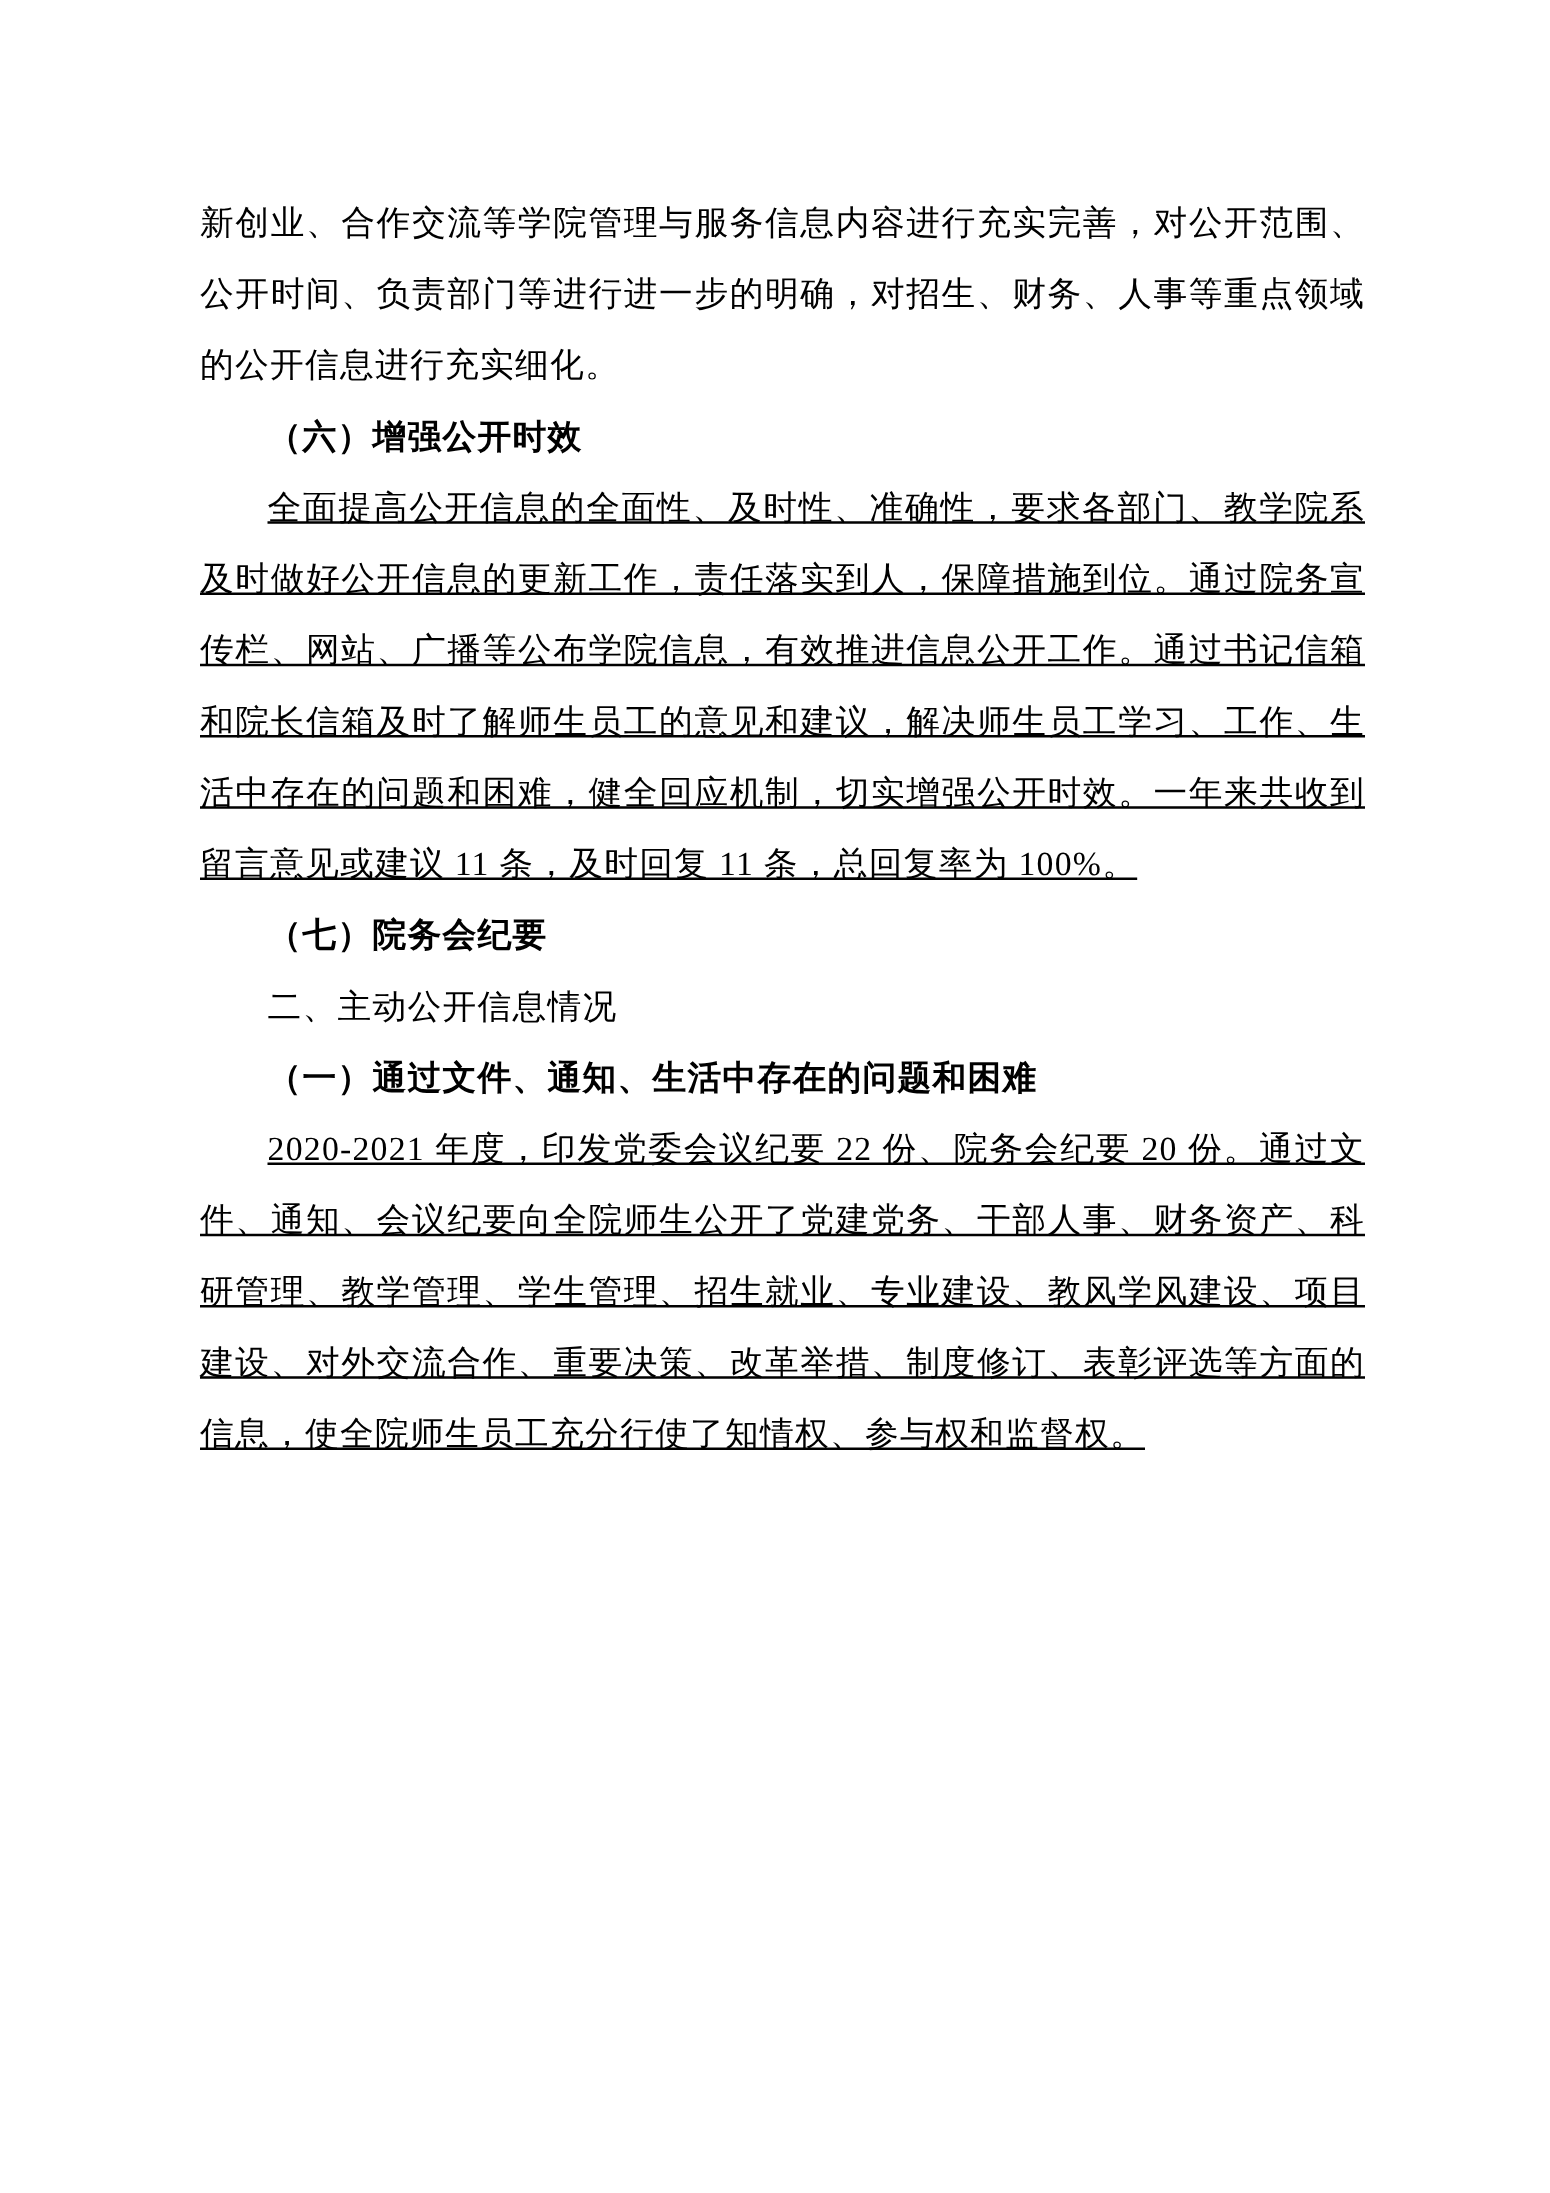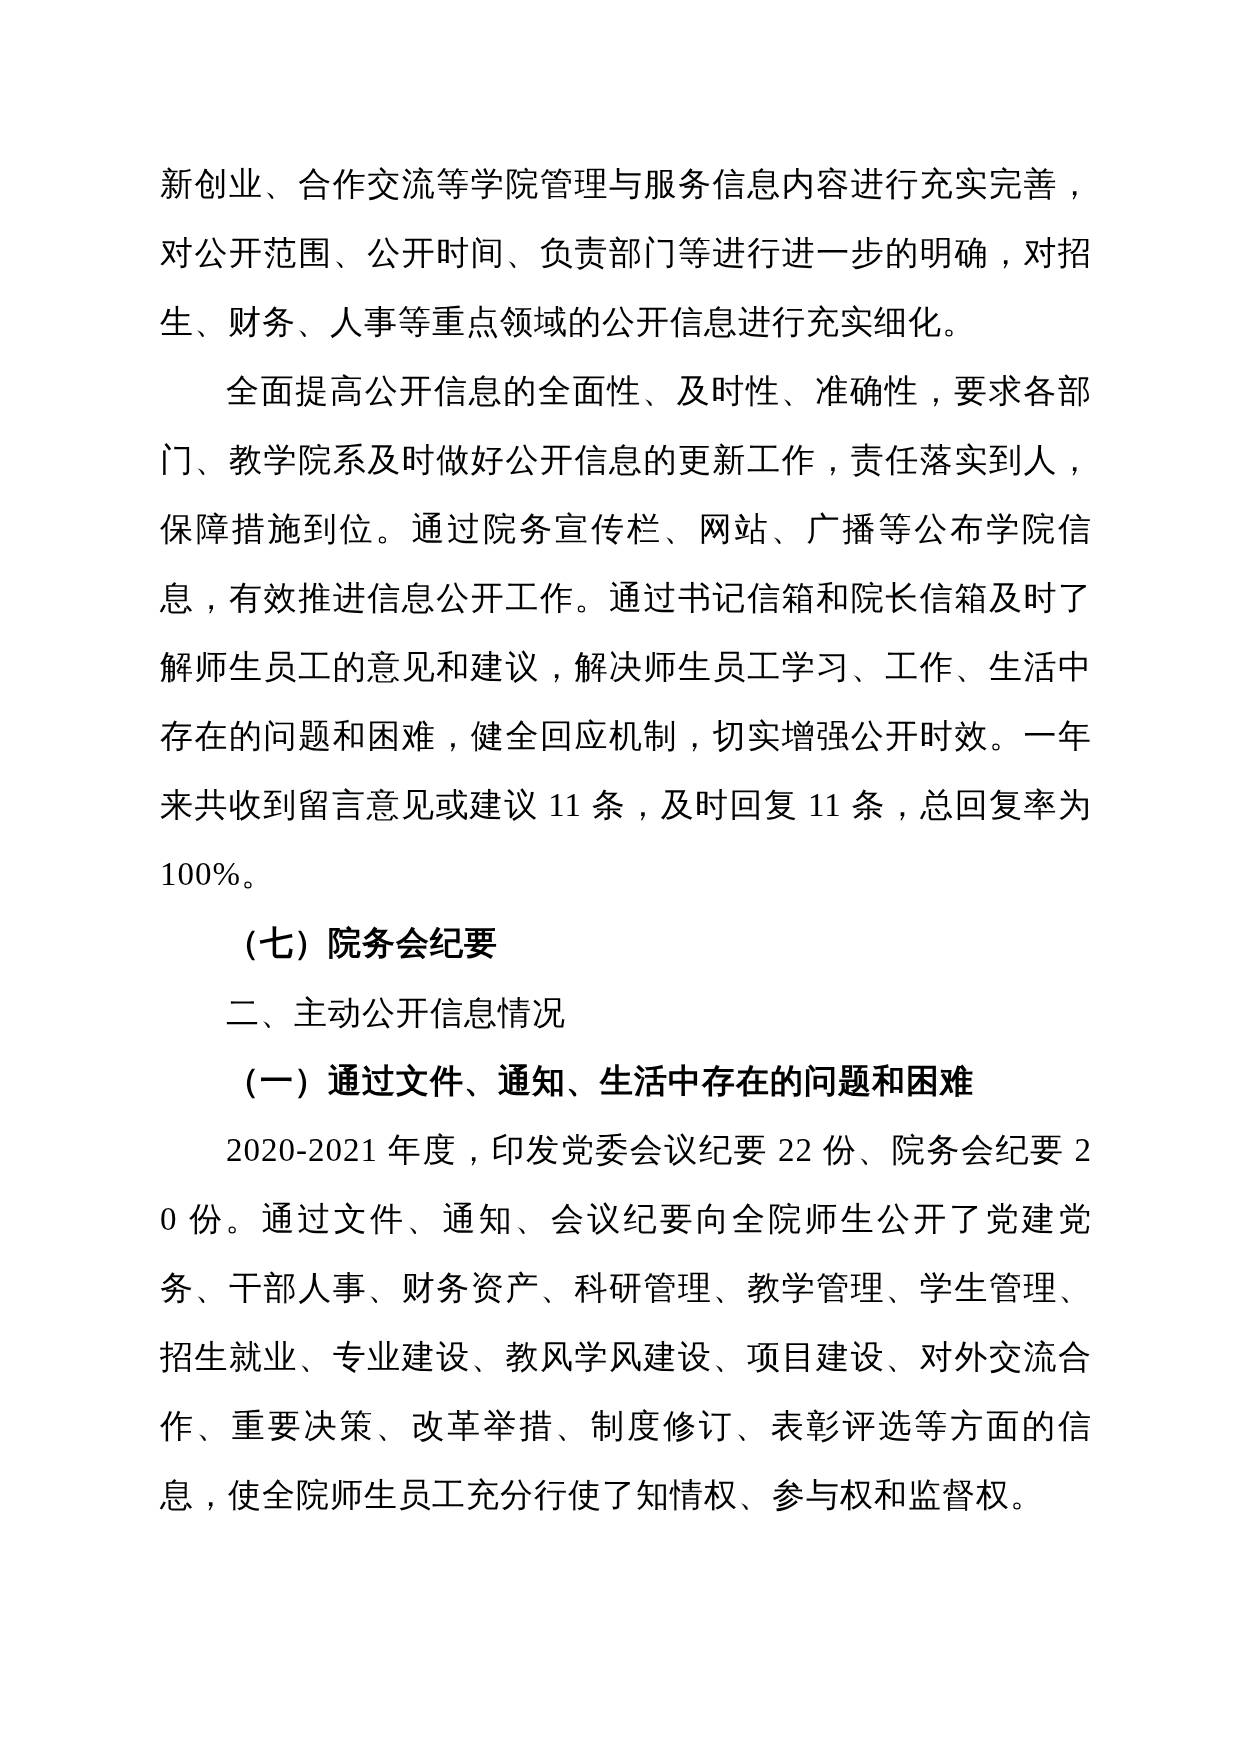--- a/index.html
+++ b/index.html
@@ -17,36 +17,37 @@
     color: #000000;
     overflow: hidden;
   }
 
   .content {
     position: absolute;
     left: 160px;
     top: 150px;
     width: 932px;
     font-family: "Liberation Serif", "DejaVu Serif", serif;
-    font-size: 33px;
-    line-height: 69px;
+    font-size: 27px;
+    line-height: 57px;
     text-align: justify;
     text-justify: inter-character;
     letter-spacing: 1px;
     word-break: break-all;
   }
 
   
   .para-cont {
     text-indent: 0;
   }
 
   
   .para {
     text-indent: 2em;
+    text-decoration: underline;
   }
 
   
   .heading-kai {
     text-indent: 2em;
     font-weight: bold;
     font-family: "Liberation Serif", "DejaVu Serif", serif;
   }
 
   
@@ -57,20 +58,21 @@
   }
 </style>
 </head>
 <body>
 
 <div class="page">
   <div class="content">
 
     <p class="para-cont">新创业、合作交流等学院管理与服务信息内容进行充实完善，对公开范围、公开时间、负责部门等进行进一步的明确，对招生、财务、人事等重点领域的公开信息进行充实细化。</p>
 
+    <p class="heading-kai">（六）增强公开时效</p>
 
     <p class="para">全面提高公开信息的全面性、及时性、准确性，要求各部门、教学院系及时做好公开信息的更新工作，责任落实到人，保障措施到位。通过院务宣传栏、网站、广播等公布学院信息，有效推进信息公开工作。通过书记信箱和院长信箱及时了解师生员工的意见和建议，解决师生员工学习、工作、生活中存在的问题和困难，健全回应机制，切实增强公开时效。一年来共收到留言意见或建议 11 条，及时回复 11 条，总回复率为 100%。</p>
 
     <p class="heading-kai">（七）院务会纪要</p>
 
 
     <p class="heading-hei">二、主动公开信息情况</p>
 
     <p class="heading-kai">（一）通过文件、通知、生活中存在的问题和困难</p>
 

